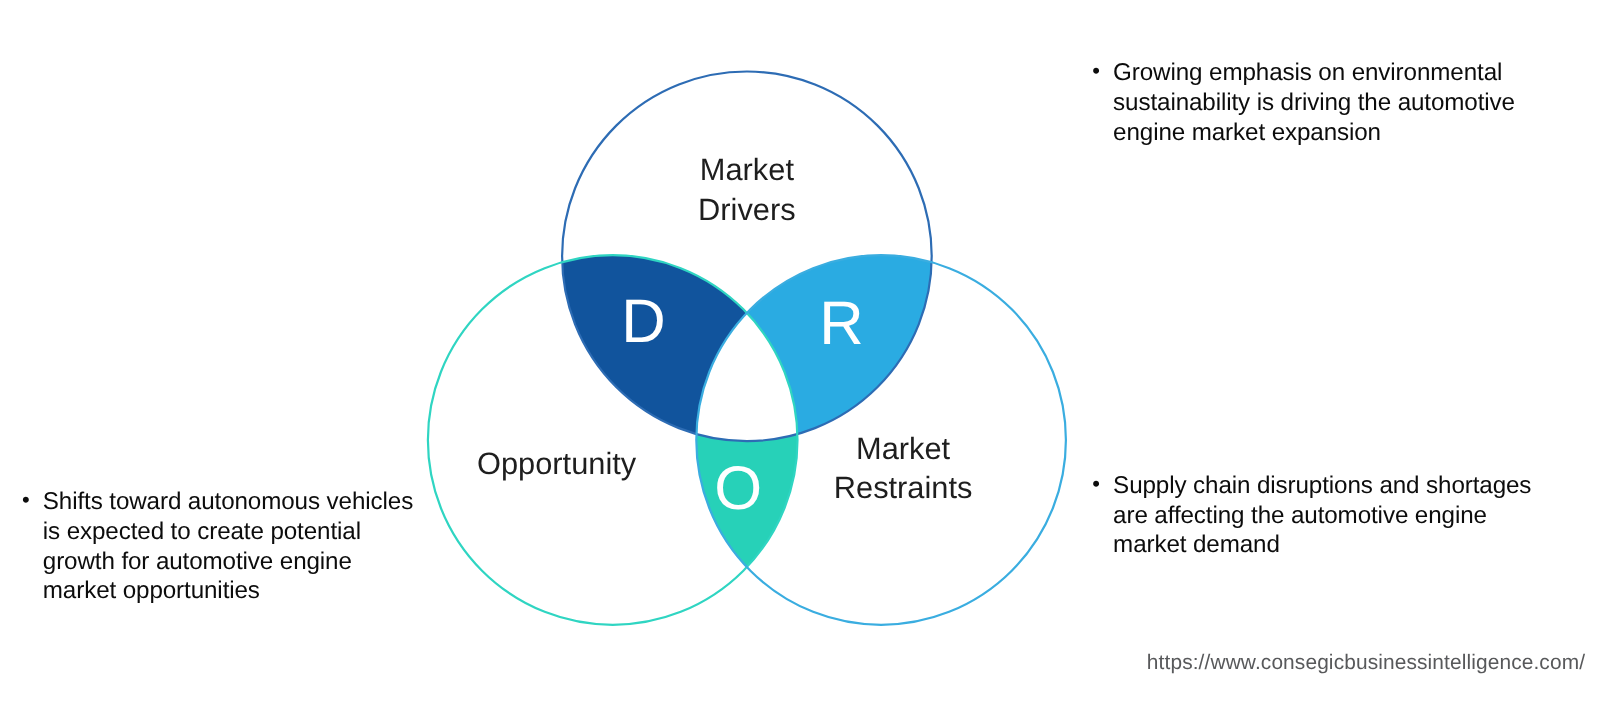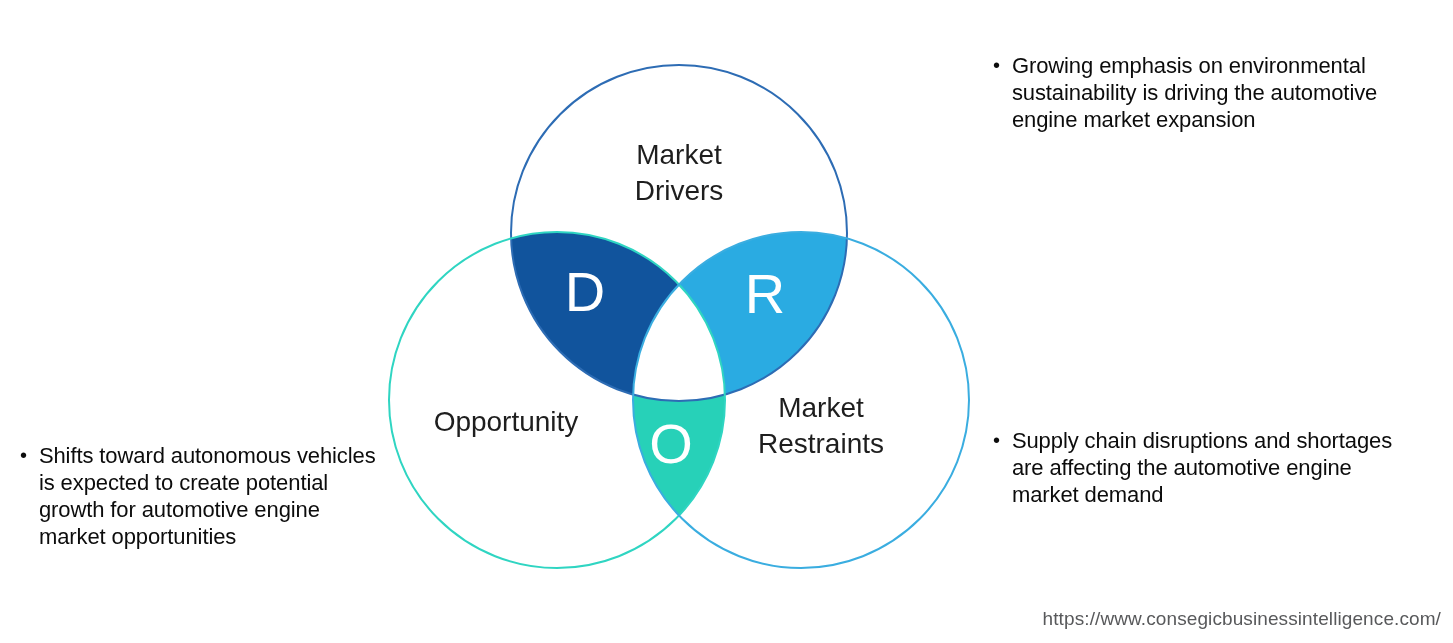--- a/index.html
+++ b/index.html
@@ -41,21 +41,21 @@
     line-height: 27px;
     flex: 0 0 auto;
   }
   .note-drivers    { left: 993px; top: 52px;  width: 420px; }
   .note-opportunity{ left: 20px;  top: 442px; width: 366px; }
   .note-restraints { left: 993px; top: 427px; width: 400px; }
 
   .footer-url {
     position: absolute;
     right: 12px;
-    top: 608px;
+    top: 592px;
     font-size: 19px;
     color: #58595b;
     letter-spacing: 0.1px;
   }
 </style>
 </head>
 <body>
 
 <div class="canvas">
 

